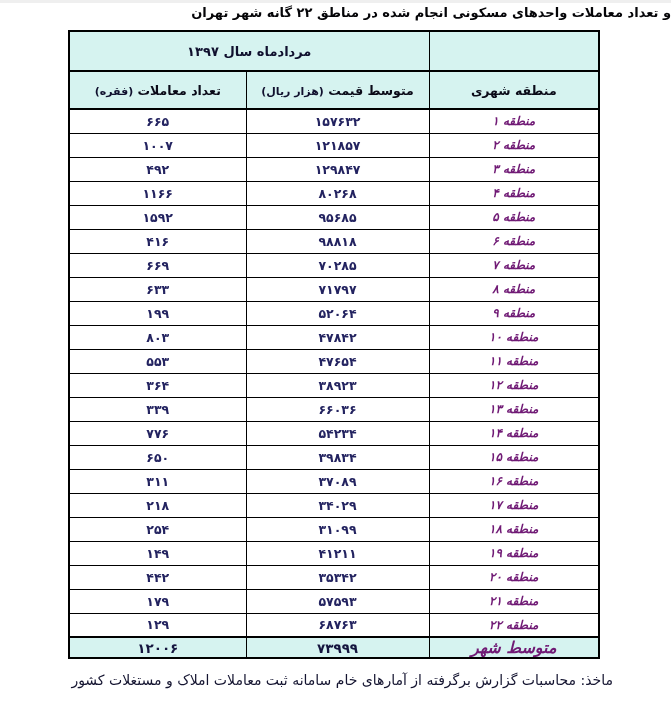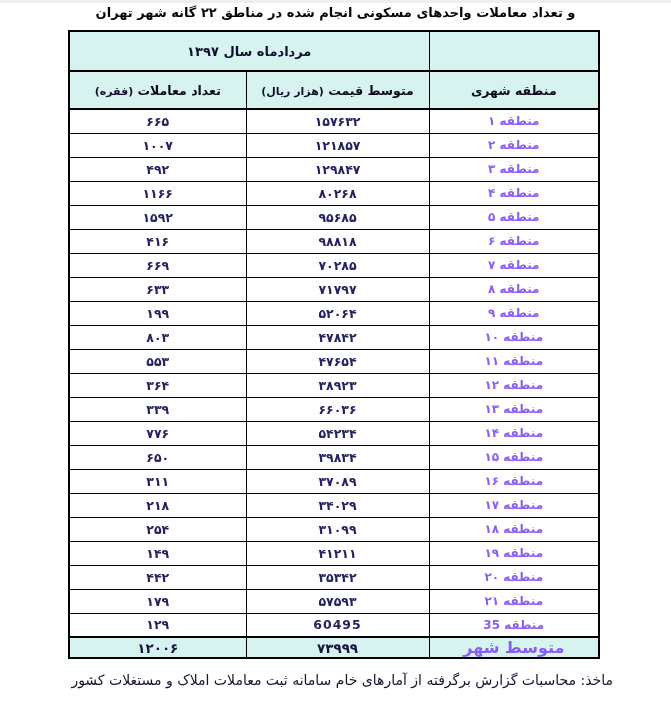--- a/index.html
+++ b/index.html
@@ -9,41 +9,41 @@
     font-family:"DejaVu Sans", sans-serif;
     position:relative;
     overflow:hidden;
   }
   .top-strip {
     position:absolute; top:0; left:0; width:671px; height:3px;
     background:#efefef;
   }
   .page-title {
     position:absolute; top:5px; left:0; width:671px;
-    text-align:center; direction:rtl;
+    direction:rtl;
     font-weight:bold; font-size:13px; color:#050508;
   }
   table.data-table {
     position:absolute; top:30px; left:68px; width:530px;
     border-collapse:collapse; table-layout:fixed;
     direction:rtl;
     border:2px solid #000;
   }
   .data-table td {
     border:1px solid #000;
     text-align:center; vertical-align:middle;
     overflow:hidden; white-space:nowrap;
   }
   .teal { background:#d6f3f0; }
   .band-row td { height:40px; border-bottom-width:2px; }
   .band-cell { font-weight:bold; font-size:13px; color:#10102e;margin-left:41px; }
   .header-row td { height:38px; border-bottom-width:2px; font-weight:bold; font-size:12.5px; color:#0a0a18; }
   .header-row .unit { font-weight:bold; font-size:11px; color:#10102e; }
   .data-row td { height:24px; }
-  .district-cell { font-weight:bold; font-size:12px; color:#8b5cf6; }
+  .district-cell { font-weight:bold; font-size:12px; color:#701a75;font-style:italic; }
   .num-cell { font-weight:bold; font-size:12.5px; color:#232360; letter-spacing:1px; }
   .summary-row td { height:20px; border-top-width:2px; font-weight:bold; }
   .summary-row .district-cell { font-size:16px; }
   .summary-row .num-cell { font-size:13.5px; color:#15153f; }
   .source-note {
     position:absolute; top:672px; right:58px; left:60px;
     direction:rtl; text-align:right;
     font-size:14px; color:#141430;
   }
 </style>
@@ -191,22 +191,22 @@
     <td class="num-cell">۴۴۲</td>
   </tr>
 
   <tr class="data-row">
     <td class="district-cell">منطقه ۲۱</td>
     <td class="num-cell">۵۷۵۹۳</td>
     <td class="num-cell">۱۷۹</td>
   </tr>
 
   <tr class="data-row">
-    <td class="district-cell">منطقه 35</td>
-    <td class="num-cell">60495</td>
+    <td class="district-cell">منطقه ۲۲</td>
+    <td class="num-cell">۶۸۷۶۳</td>
     <td class="num-cell">۱۲۹</td>
   </tr>
 <tr class="summary-row">
       <td class="teal district-cell">متوسط شهر</td>
       <td class="teal num-cell">۷۳۹۹۹</td>
       <td class="teal num-cell">۱۲۰۰۶</td>
     </tr>
   </tbody>
 </table>
 

